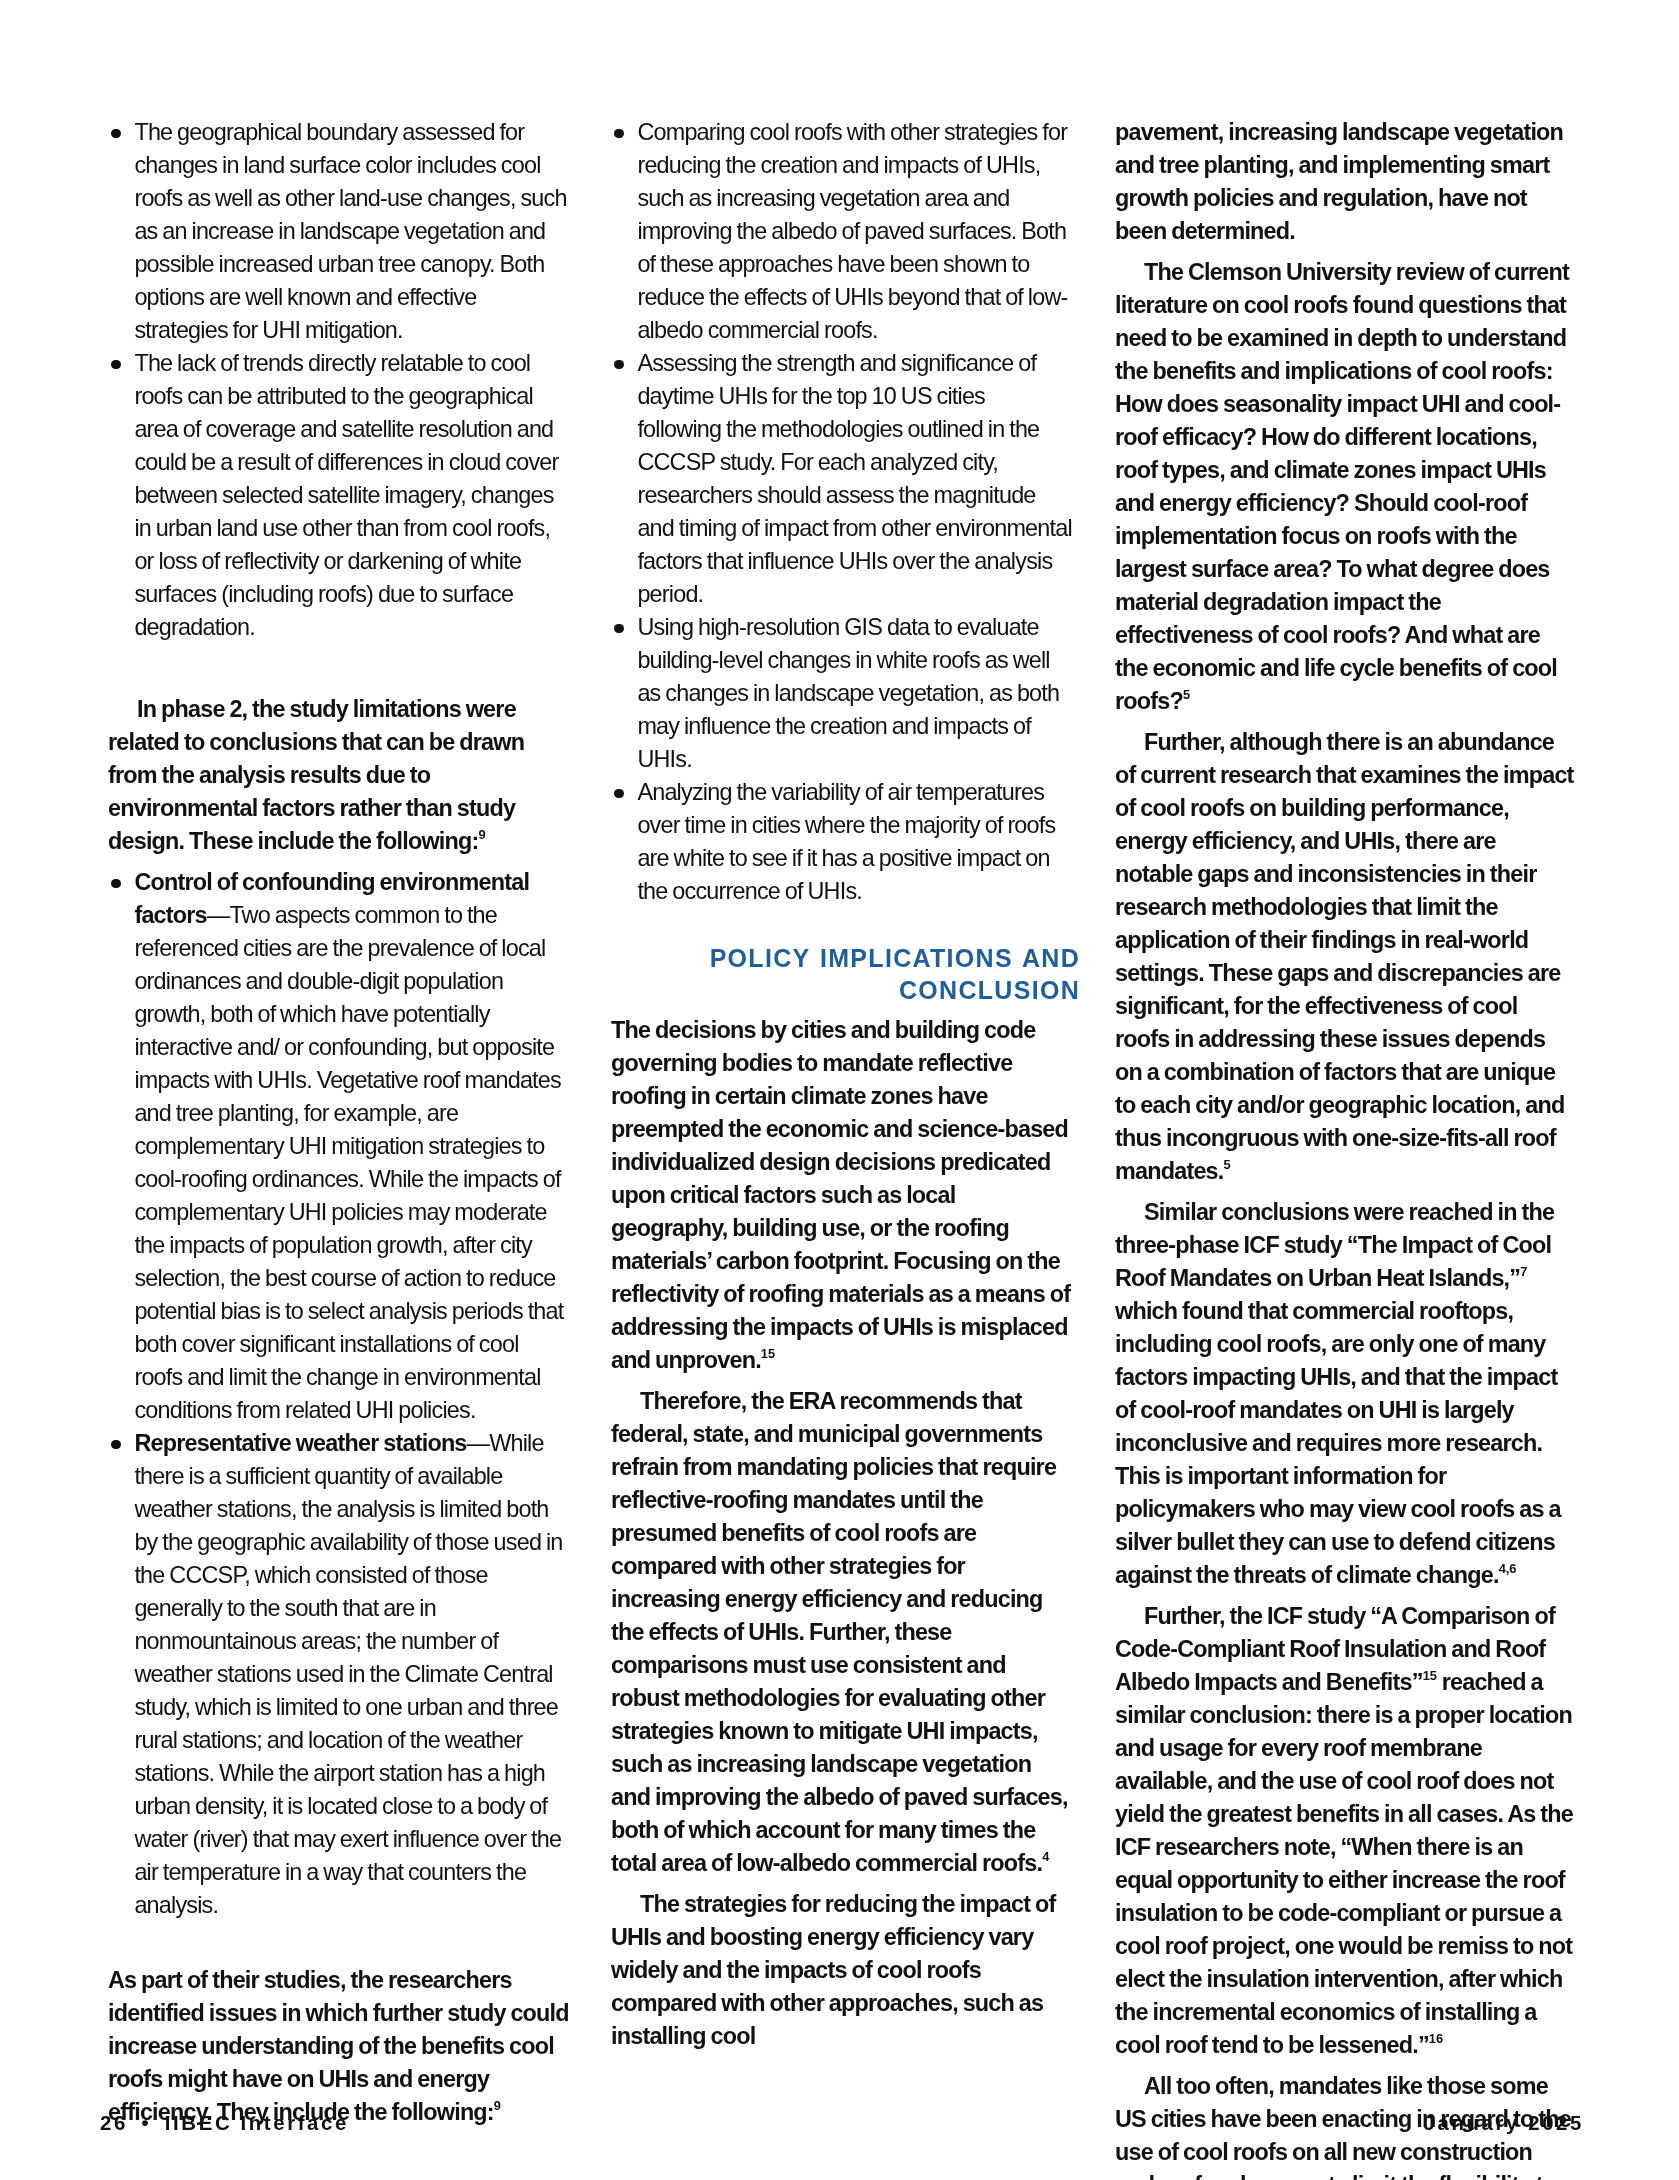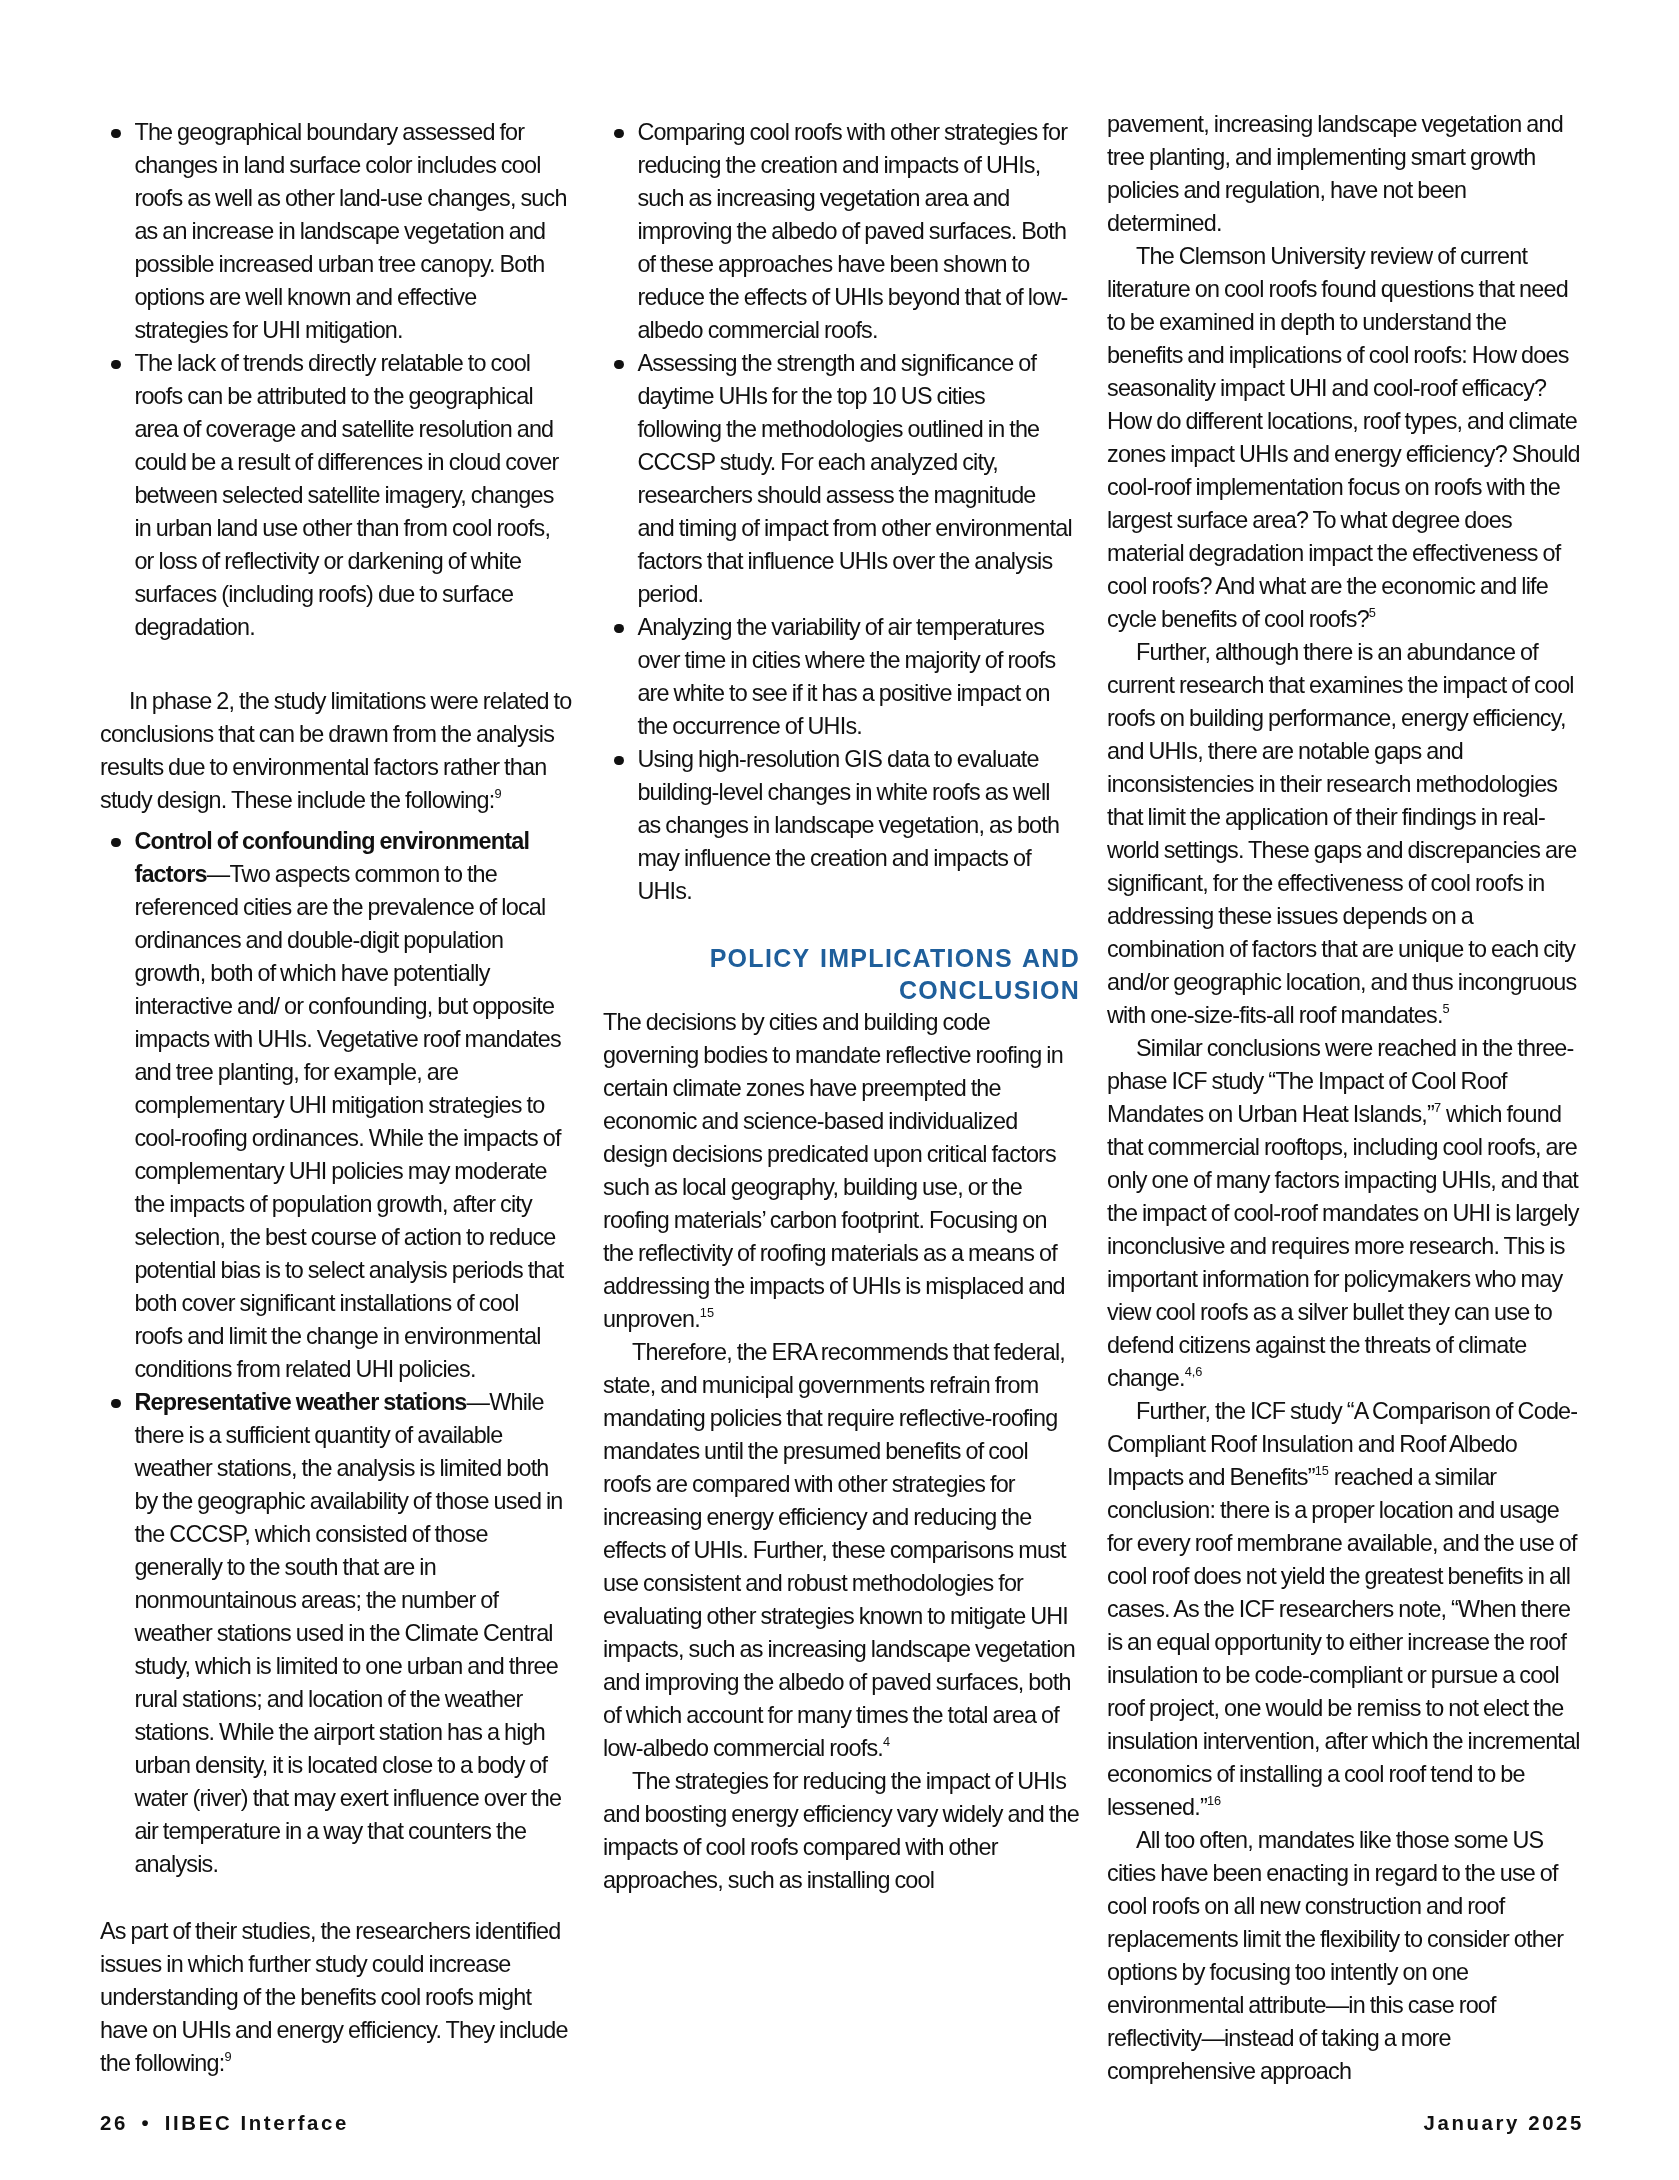--- a/index.html
+++ b/index.html
@@ -3,21 +3,21 @@
 <meta charset="utf-8">
 <style>
   html, body { margin: 0; padding: 0; background: #ffffff; }
   body { width: 1680px; height: 2181px; position: relative; overflow: hidden;
          font-family: "Liberation Sans", sans-serif; color: #111; }
   .col { position: absolute; top: 108px; font-size: 23.4px; line-height: 33px;
          letter-spacing: -0.8px; word-spacing: -0.9px; }
   .col1 { left: 100px; width: 477px; }
   .col2 { left: 603px; width: 477px; }
   .col3 { left: 1107px; width: 477px; }
-  p { margin: 0; }
+  p { margin: 8px; font-weight: bold; }
   p.indent { text-indent: 29px; }
   ul { list-style: none; margin: 8px; padding: 0; }
   li { position: relative; padding-left: 26.4px; }
   li::before { content: ""; position: absolute; left: 3.4px; top: 12.8px; width: 9.4px; height: 9.4px;
                border-radius: 50%; background: #111; }
   .lead { font-weight: bold; }
   .gap { height: 33px; }
   h2 { margin: 0; color: #1f5f9b; font-size: 25px; line-height: 32px; letter-spacing: 1.3px;
        font-weight: bold; text-transform: uppercase; word-spacing: 1.7px; text-align: right; }
   .gap-h { height: 25.6px; }
@@ -42,22 +42,22 @@
     <li><span class="lead">Representative weather stations</span><span>—While there is a sufficient quantity of available weather stations, the analysis is limited both by the geographic availability of those used in the CCCSP, which consisted of those generally to the south that are in nonmountainous areas; the number of weather stations used in the Climate Central study, which is limited to one urban and three rural stations; and location of the weather stations. While the airport station has a high urban density, it is located close to a body of water (river) that may exert influence over the air temperature in a way that counters the analysis.</span></li>
   </ul>
   <div class="gap-h"></div>
   <p><span>As part of their studies, the researchers identified issues in which further study could increase understanding of the benefits cool roofs might have on UHIs and energy efficiency. They include the following:</span><sup>9</sup></p>
 </div>
 
 <div class="col col2">
   <ul>
     <li><span>Comparing cool roofs with other strategies for reducing the creation and impacts of UHIs, such as increasing vegetation area and improving the albedo of paved surfaces. Both of these approaches have been shown to reduce the effects of UHIs beyond that of low-albedo commercial roofs.</span></li>
     <li><span>Assessing the strength and significance of daytime UHIs for the top 10 US cities following the methodologies outlined in the CCCSP study. For each analyzed city, researchers should assess the magnitude and timing of impact from other environmental factors that influence UHIs over the analysis period.</span></li>
+    <li><span>Using high-resolution GIS data to evaluate building-level changes in white roofs as well as changes in landscape vegetation, as both may influence the creation and impacts of UHIs.</span></li>
     <li><span>Analyzing the variability of air temperatures over time in cities where the majority of roofs are white to see if it has a positive impact on the occurrence of UHIs.</span></li>
-    <li><span>Using high-resolution GIS data to evaluate building-level changes in white roofs as well as changes in landscape vegetation, as both may influence the creation and impacts of UHIs.</span></li>
   </ul>
   <div class="gap-h"></div>
   <h2>Policy Implications and Conclusion</h2>
   <p><span>The decisions by cities and building code governing bodies to mandate reflective roofing in certain climate zones have preempted the economic and science-based individualized design decisions predicated upon critical factors such as local geography, building use, or the roofing materials’ carbon footprint. Focusing on the reflectivity of roofing materials as a means of addressing the impacts of UHIs is misplaced and unproven.</span><sup>15</sup></p>
   <p class="indent"><span>Therefore, the ERA recommends that federal, state, and municipal governments refrain from mandating policies that require reflective-roofing mandates until the presumed benefits of cool roofs are compared with other strategies for increasing energy efficiency and reducing the effects of UHIs. Further, these comparisons must use consistent and robust methodologies for evaluating other strategies known to mitigate UHI impacts, such as increasing landscape vegetation and improving the albedo of paved surfaces, both of which account for many times the total area of low-albedo commercial roofs.</span><sup>4</sup></p>
   <p class="indent">The strategies for reducing the impact of UHIs and boosting energy efficiency vary widely and the impacts of cool roofs compared with other approaches, such as installing cool</p>
 </div>
 
 <div class="col col3">
   <p>pavement, increasing landscape vegetation and tree planting, and implementing smart growth policies and regulation, have not been determined.</p>

